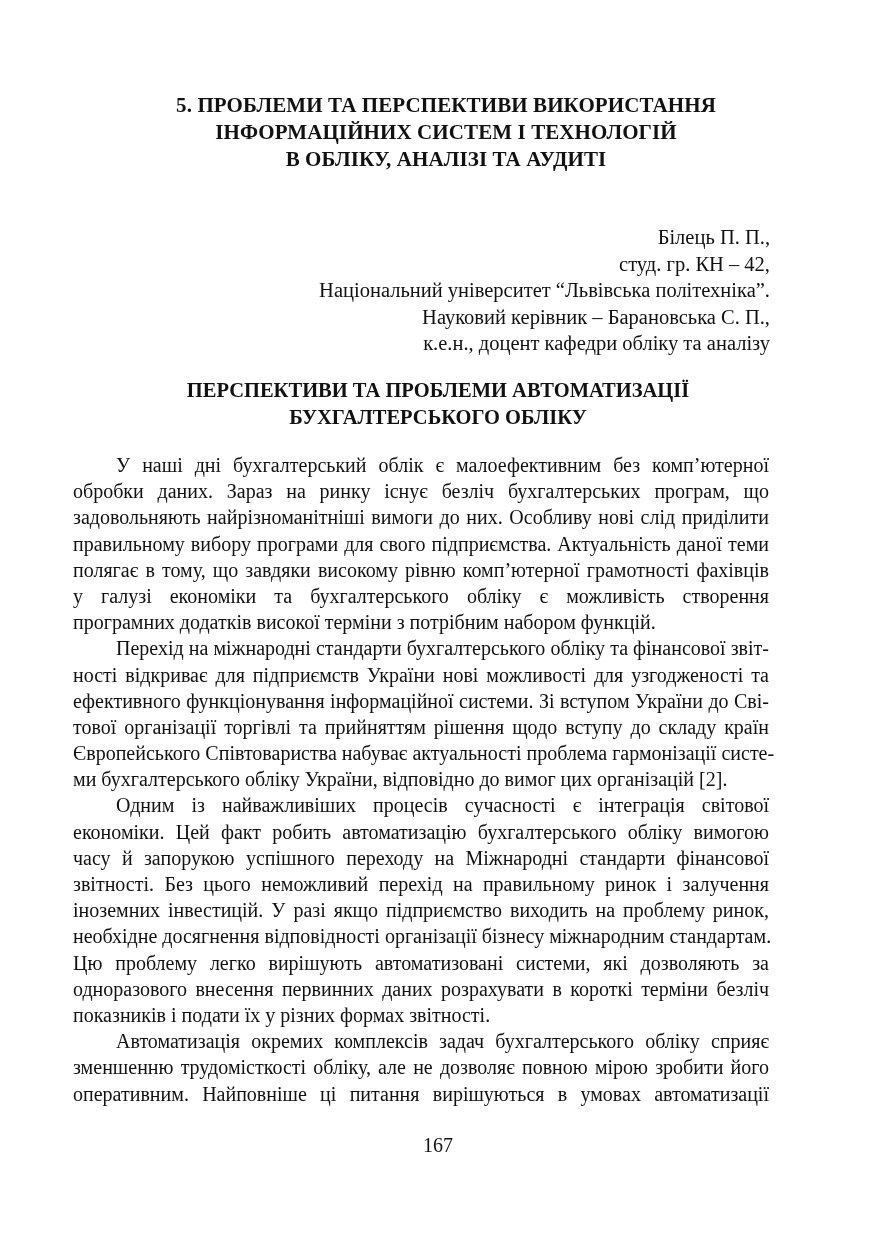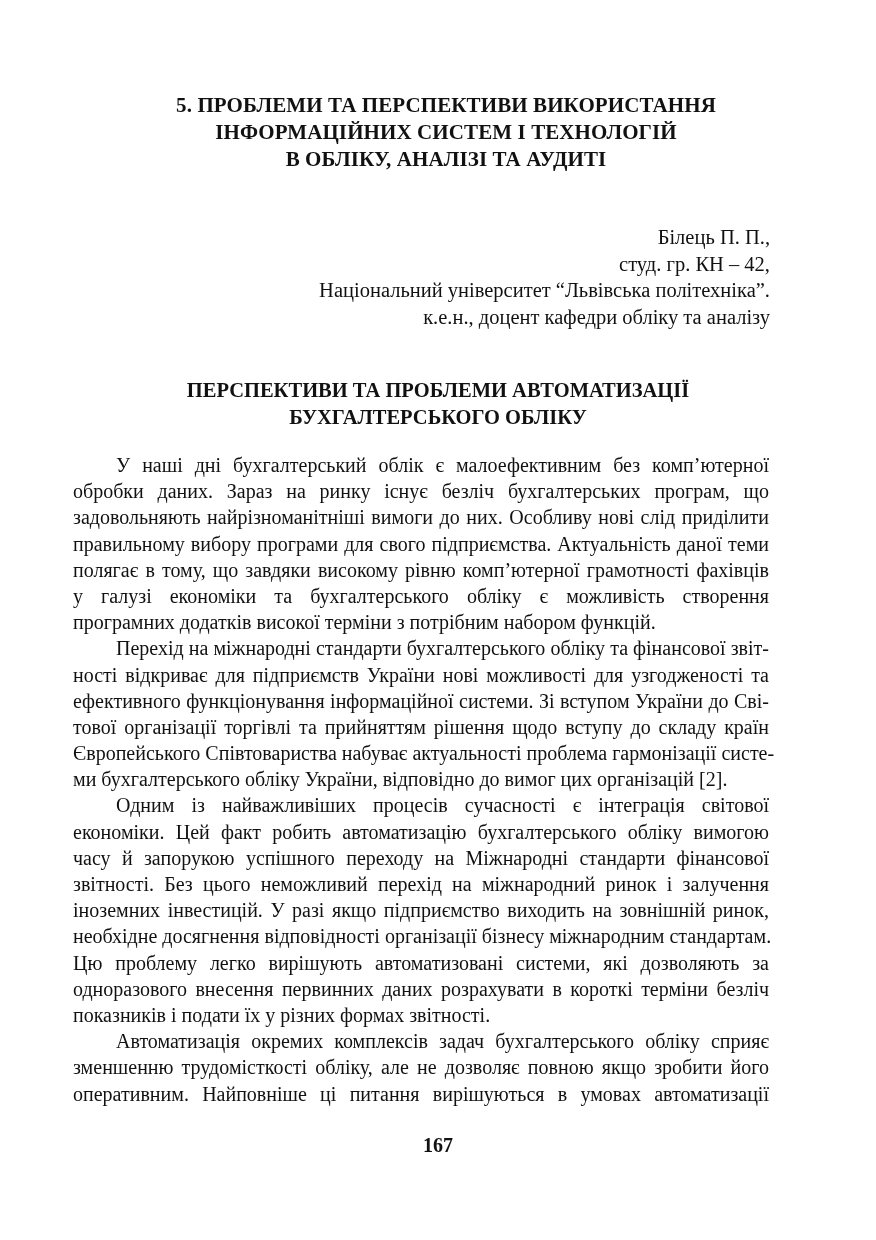--- a/index.html
+++ b/index.html
@@ -14,35 +14,36 @@
   .author-name { font-weight: normal; }
   .article-title { position: absolute; left: 0; top: 377px; width: 876px; text-align: center;
          font-weight: bold; font-size: 20.5px; line-height: 27px; }
   .article-title div { white-space: nowrap; }
   .body-text { position: absolute; left: 73px; top: 452px; width: 696px;
          font-size: 20px; line-height: 26.2px; }
   .ln { display: block; text-align: justify; text-align-last: justify; white-space: nowrap; height: 26.2px; overflow: visible; }
   .ln.last { text-align-last: left; }
   .ln.indent { text-indent: 43px; }
   .page-number { position: absolute; left: 0; top: 1134px; width: 876px; text-align: center;
-         font-size: 20px; font-weight: bold; }
+         font-size: 20px; }
 </style>
 </head>
 <body>
 
 <div class="section-title">
   <div>5. ПРОБЛЕМИ ТА ПЕРСПЕКТИВИ ВИКОРИСТАННЯ</div>
   <div>ІНФОРМАЦІЙНИХ СИСТЕМ І ТЕХНОЛОГІЙ</div>
   <div>В ОБЛІКУ, АНАЛІЗІ ТА АУДИТІ</div>
 </div>
 
 <div class="author-block">
   <div><span class="author-name">Білець П. П.</span><span>,</span></div>
   <div>студ. гр. КН – 42,</div>
   <div>Національний університет “Львівська політехніка”.</div>
+  <div>Науковий керівник – Барановська С. П.,</div>
   <div>к.е.н., доцент кафедри обліку та аналізу</div>
 </div>
 
 <div class="article-title">
   <div>ПЕРСПЕКТИВИ ТА ПРОБЛЕМИ АВТОМАТИЗАЦІЇ</div>
   <div>БУХГАЛТЕРСЬКОГО ОБЛІКУ</div>
 </div>
 
 <div class="body-text">
   <div>
@@ -59,27 +60,27 @@
     <span class="ln">ності відкриває для підприємств України нові можливості для узгодженості та</span>
     <span class="ln">ефективного функціонування інформаційної системи. Зі вступом України до Сві-</span>
     <span class="ln">тової організації торгівлі та прийняттям рішення щодо вступу до складу країн</span>
     <span class="ln">Європейського Співтовариства набуває актуальності проблема гармонізації систе-</span>
     <span class="ln last">ми бухгалтерського обліку України, відповідно до вимог цих організацій [2].</span>
   </div>
   <div>
     <span class="ln indent">Одним із найважливіших процесів сучасності є інтеграція світової</span>
     <span class="ln">економіки. Цей факт робить автоматизацію бухгалтерського обліку вимогою</span>
     <span class="ln">часу й запорукою успішного переходу на Міжнародні стандарти фінансової</span>
-    <span class="ln">звітності. Без цього неможливий перехід на міжнародний ринок і залучення</span>
-    <span class="ln">іноземних інвестицій. У разі якщо підприємство виходить на зовнішній ринок,</span>
+    <span class="ln">звітності. Без цього неможливий перехід на правильному ринок і залучення</span>
+    <span class="ln">іноземних інвестицій. У разі якщо підприємство виходить на проблему ринок,</span>
     <span class="ln">необхідне досягнення відповідності організації бізнесу міжнародним стандартам.</span>
     <span class="ln">Цю проблему легко вирішують автоматизовані системи, які дозволяють за</span>
     <span class="ln">одноразового внесення первинних даних розрахувати в короткі терміни безліч</span>
     <span class="ln last">показників і подати їх у різних формах звітності.</span>
   </div>
   <div>
     <span class="ln indent">Автоматизація окремих комплексів задач бухгалтерського обліку сприяє</span>
-    <span class="ln">зменшенню трудомісткості обліку, але не дозволяє повною якщо зробити його</span>
+    <span class="ln">зменшенню трудомісткості обліку, але не дозволяє повною мірою зробити його</span>
     <span class="ln">оперативним. Найповніше ці питання вирішуються в умовах автоматизації</span>
   </div>
 </div>
 
 <div class="page-number">167</div>
 
 </body></html>

